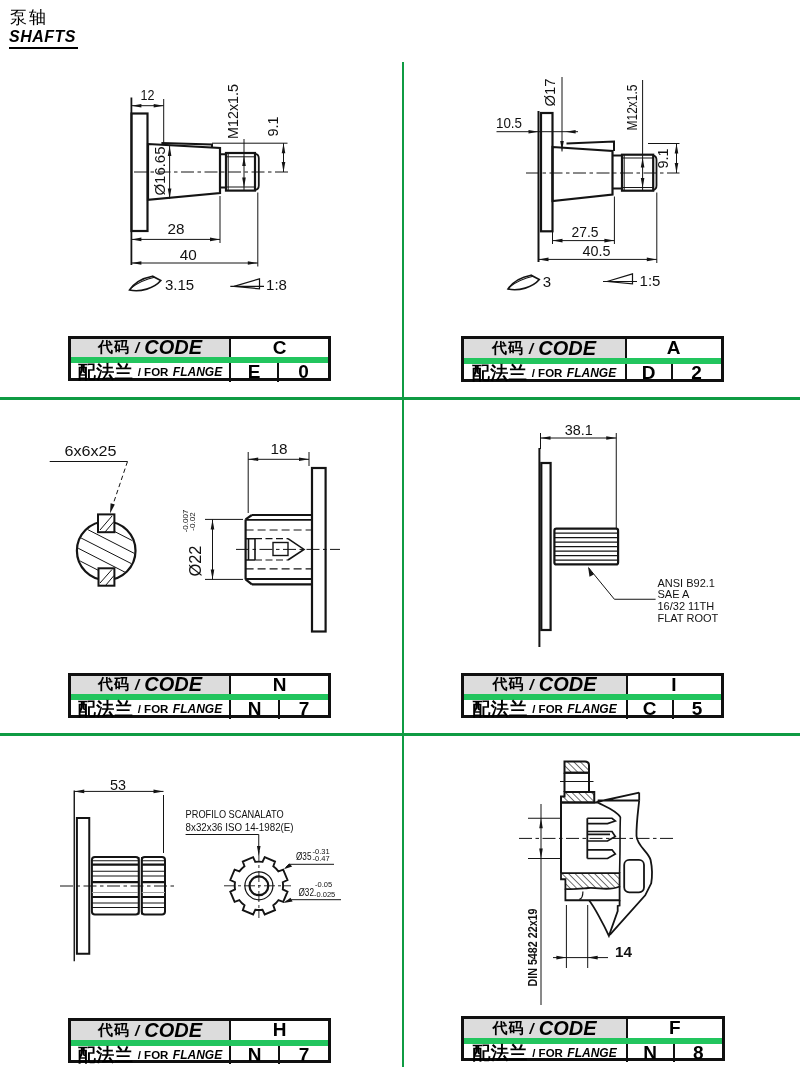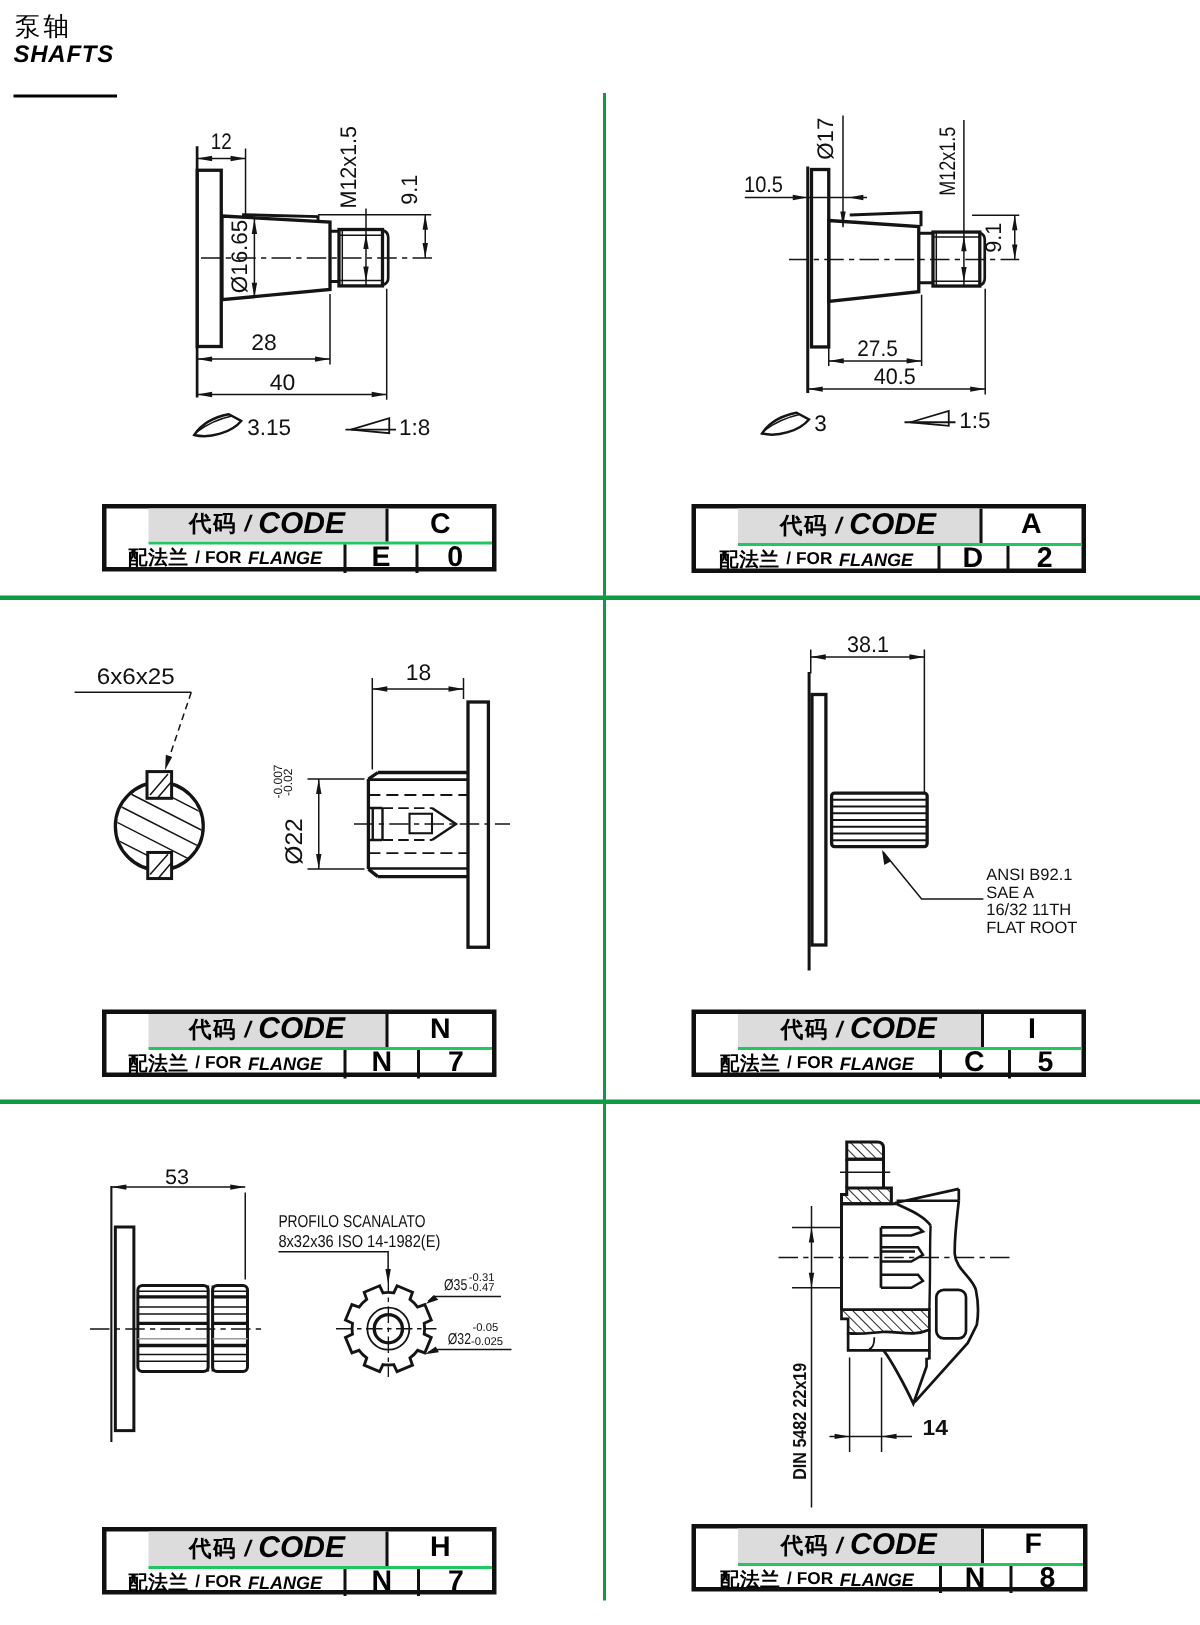--- a/index.html
+++ b/index.html
@@ -1,40 +1,40 @@
 <!DOCTYPE html>
 <html><head>
 <meta charset="utf-8">
 <style>
   html,body{margin:0;padding:0;background:#fff;}
   #page{position:relative;width:800px;height:1083px;background:#fff;overflow:hidden;
         font-family:"Liberation Sans",sans-serif;color:#000;}
   .abs{position:absolute;}
   svg text{font-family:"Liberation Sans",sans-serif;fill:#111;}
   .tbl{position:absolute;border:3px solid #101010;box-sizing:border-box;background:#fff;}
-  .tr1{display:flex;height:24.5px;border-bottom:2px solid #22c55e;box-sizing:border-box;margin-left:28px;}
+  .tr1{display:flex;height:24.5px;border-bottom:6px solid #22c55e;box-sizing:border-box;}
   .tr2{display:flex;height:18.5px;box-sizing:border-box;}
   .c{display:flex;align-items:center;justify-content:center;box-sizing:border-box;height:100%;}
   .bR{border-right:2px solid #101010;}
   .grey{background:#dcdcdc;}
   .cjk1{font-size:15px;font-weight:bold;letter-spacing:1px;}
   .code{font-size:20px;font-weight:bold;font-style:italic;}
   .sl1{font-size:15px;font-weight:bold;font-style:italic;padding:0 5px;}
-  .cjk2{font-size:13px;font-weight:bold;letter-spacing:0.5px;}
+  .cjk2{font-size:18px;font-weight:bold;letter-spacing:0.5px;}
   .for{font-size:11.5px;font-weight:bold;}
   .flange{font-size:12px;font-weight:bold;font-style:italic;text-align:center;}
   .big{font-size:19px;font-weight:bold;}
 </style>
 </head>
 <body>
 <div id="page">
 
 <div class="abs" style="left:10px;top:6px;font-size:17px;font-weight:normal;letter-spacing:2px;">泵轴</div>
 
-<div class="abs" style="left:9px;top:28px;font-size:16px;font-weight:bold;font-style:italic;border-bottom:2px solid #000;padding:0 2px 17px 0;letter-spacing:0.5px;">SHAFTS</div>
+<div class="abs" style="left:9px;top:28px;font-size:16px;font-weight:bold;font-style:italic;border-bottom:2px solid #000;padding:0 2px 1px 0;letter-spacing:0.5px;">SHAFTS</div>
 
 <div class="abs" style="left:402px;top:62px;width:2px;height:1005px;background:#0f9b43;"></div>
 
 <div class="abs" style="left:0px;top:397px;width:800px;height:3px;background:#0f9b43;"></div>
 
 <div class="abs" style="left:0px;top:733px;width:800px;height:3px;background:#0f9b43;"></div>
 
 <svg class="abs" style="left:0;top:0;" width="800" height="1083" viewBox="0 0 800 1083">
 <defs>
 <pattern id="ht" width="4.6" height="4.6" patternUnits="userSpaceOnUse" patternTransform="rotate(-45)">

